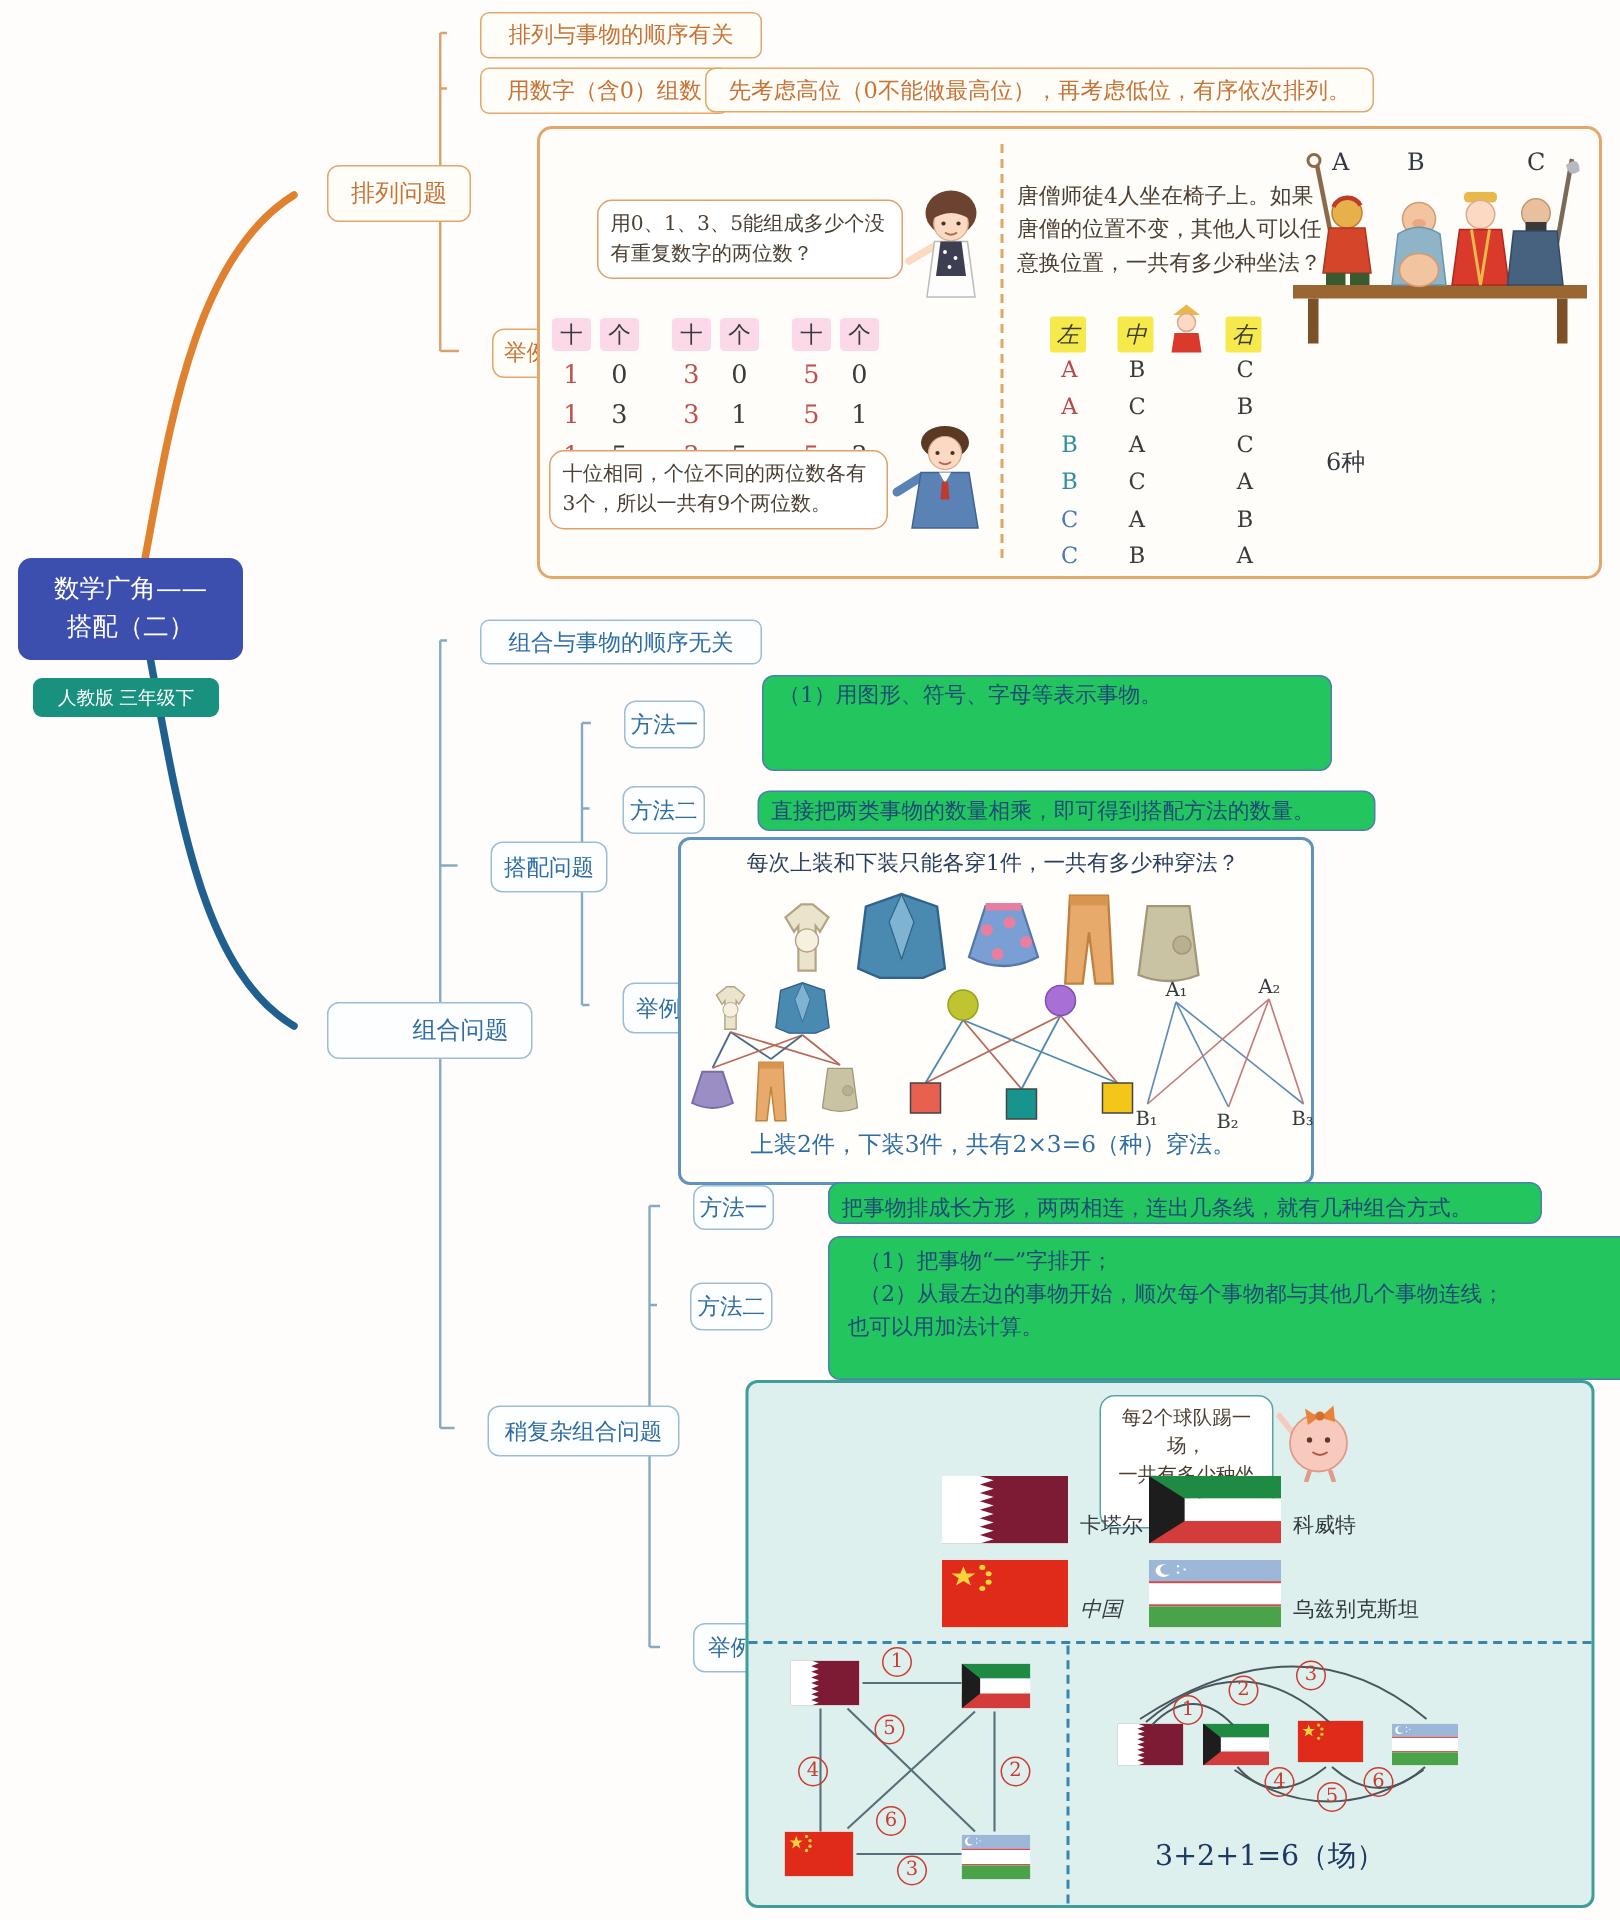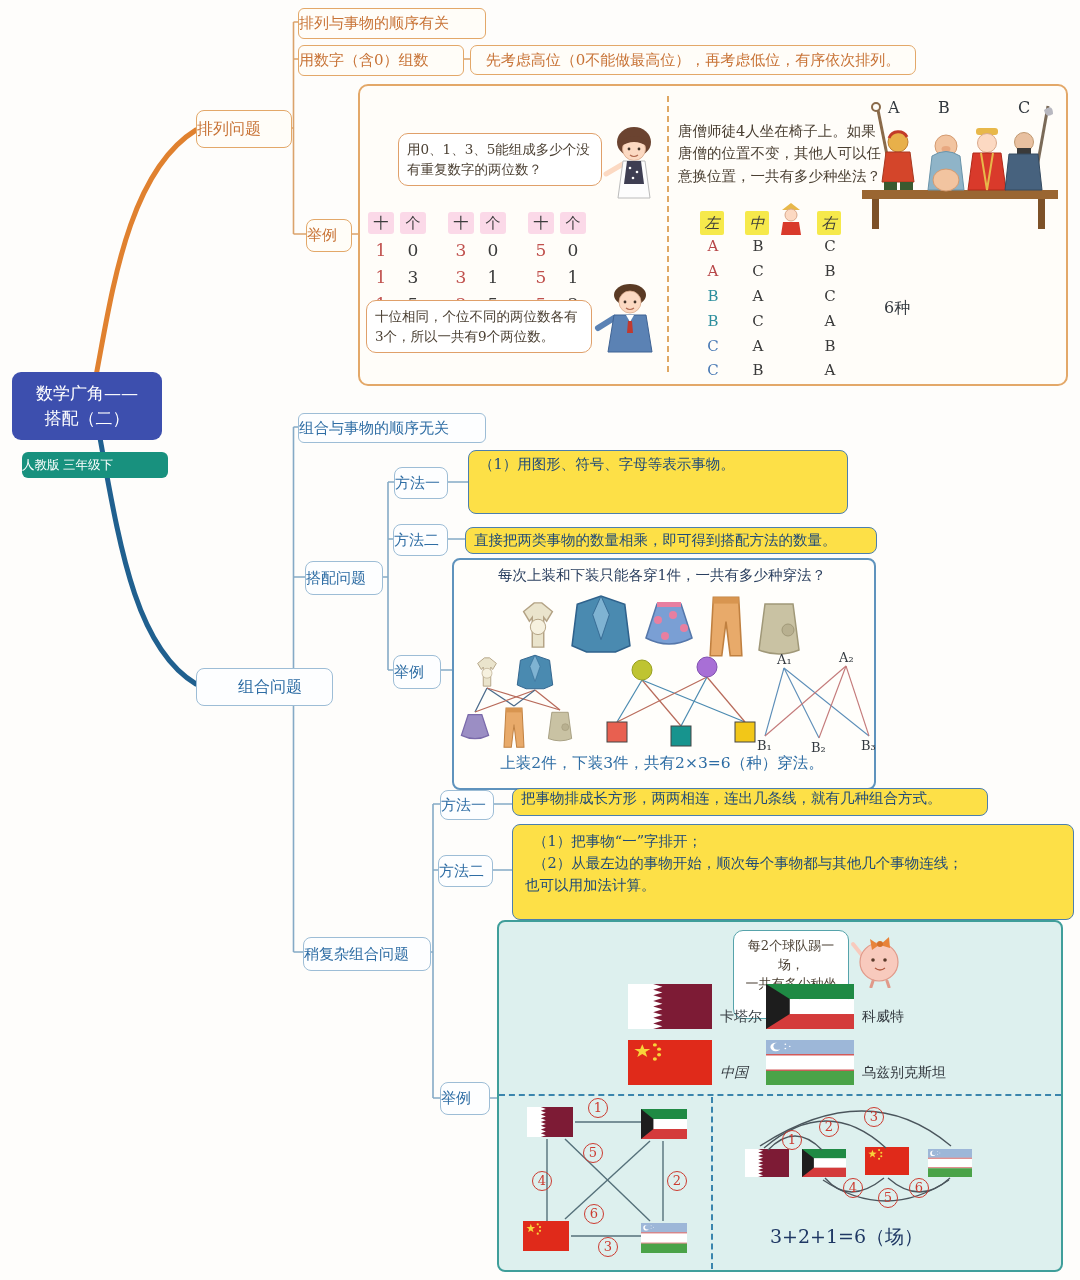--- a/index.html
+++ b/index.html
@@ -1,27 +1,27 @@
 <!DOCTYPE html>
 <html><head>
 <meta charset="utf-8">
 <style>
   html,body{margin:0;padding:0;}
   body{width:1080px;height:1280px;position:relative;background:#fefdfb;
        font-family:"DejaVu Serif",serif;overflow:hidden;}
   .abs{position:absolute;}
   svg.layer{position:absolute;left:0;top:0;pointer-events:none;}
-  .node{position:absolute;display:flex;align-items:center;
-        background:#fffdf8;border:1.6px solid;border-radius:8px;text-align:center;}
+  .node{position:absolute;display:flex;align-items:center;justify-content:center;
+        background:#fffdf8;border:1.6px solid;border-radius:8px;text-align:center;margin-left:22px;}
   .onode{border-color:#e3a869;color:#c87336;}
   .bnode{border-color:#9dbdd6;color:#2e6da4;background:#fdfeff;}
   .obox{position:absolute;border:1.6px solid #e3a869;border-radius:7px;color:#c87336;
         background:#fffdf8;display:flex;align-items:center;}
   .bbox{position:absolute;border:1.8px solid #4c7fae;border-radius:8px;color:#1f4a78;
-        background:#fde047;}
+        background:#22c55e;margin-left:40px;}
   .bubble{position:absolute;background:#fff;border:1.5px solid #e0a06a;border-radius:10px;
           color:#4a3f32;font-size:13.5px;line-height:1.45;padding:6px 8px;box-sizing:border-box;}
   .tbubble{border-color:#56a3ab;}
   .cell{position:absolute;text-align:center;color:#3b3b3b;}
   .hdr-pink{background:#fbd9e8;border-radius:3px;}
   .hdr-yel{background:#f6e94b;border-radius:2px;font-style:italic;}
   .tens{color:#c0504d;}
   .cA{color:#b8484a;} .cB{color:#2e8f9e;} .cC{color:#4a7ab5;}
   .circ{position:absolute;width:20px;height:20px;border:1.6px solid #cc3b30;border-radius:50%;
         color:#cc3b30;font-size:13px;line-height:18px;text-align:center;box-sizing:border-box;
@@ -109,22 +109,22 @@
     <path d="M 428 952 L 433 952 M 433 804 L 433 1098 M 433 804 L 440 804 M 433 870 L 438 870 M 433 1098 L 440 1098"></path>
     <path d="M 490 804 L 512 804 M 490 870 L 512 870 M 487 1098 L 497 1098"></path>
   </g>
 </svg>
 
 <div class="abs" style="left:12px;top:372px;width:150px;height:68px;background:#3d4fae;border-radius:9px;
             display:flex;flex-direction:column;align-items:center;justify-content:center;color:#fff;font-size:17px;line-height:1.45;">
   <span>数学广角——</span>
   <span>搭配（二）</span>
 </div>
-<div class="abs" style="left:22px;top:452px;width:146px;height:26px;background:#18917e;border-radius:6px;
-            display:flex;align-items:center;justify-content:flex-start;color:#fff;font-size:12.5px;font-family:'Liberation Sans',sans-serif;">
+<div class="abs" style="left:22px;top:452px;width:124px;height:26px;background:#18917e;border-radius:6px;
+            display:flex;align-items:center;justify-content:center;color:#fff;font-size:12.5px;font-family:'Liberation Sans',sans-serif;">
   <span>人教版 三年级下</span>
 </div>
 
 <div class="node onode" style="left:196px;top:110px;width:94px;height:36px;font-size:16px;">
     <span>排列问题</span>
   </div>
 
 <div class="node onode" style="left:298px;top:8px;width:186px;height:29px;font-size:15px;border-radius:6px;">
     <span>排列与事物的顺序有关</span>
   </div>
@@ -375,21 +375,21 @@
 </div>
 
 <div class="node bnode" style="left:303px;top:937px;width:126px;height:32px;font-size:15px;">
     <span>稍复杂组合问题</span>
   </div>
 
 <div class="node bnode" style="left:440px;top:790px;width:52px;height:28px;font-size:15px;">
     <span>方法一</span>
   </div>
 
-<div class="bbox" style="left:512px;top:788px;width:476px;height:28px;font-size:14.5px;display:flex;align-items:flex-start;padding:0 8px;box-sizing:border-box;">
+<div class="bbox" style="left:512px;top:788px;width:476px;height:28px;font-size:14.5px;display:flex;align-items:flex-end;padding:0 8px;box-sizing:border-box;">
   <span>把事物排成长方形，两两相连，连出几条线，就有几种组合方式。</span>
 </div>
 
 <div class="node bnode" style="left:438px;top:855px;width:53px;height:30px;font-size:15px;">
     <span>方法二</span>
   </div>
 
 <div class="bbox" style="left:512px;top:824px;width:562px;height:96px;font-size:14.5px;line-height:1.5;padding:6px 12px;box-sizing:border-box;">
   <div style="padding-left:8px;">（1）把事物“一”字排开；</div>
   <div style="padding-left:8px;">（2）从最左边的事物开始，顺次每个事物都与其他几个事物连线；</div>

